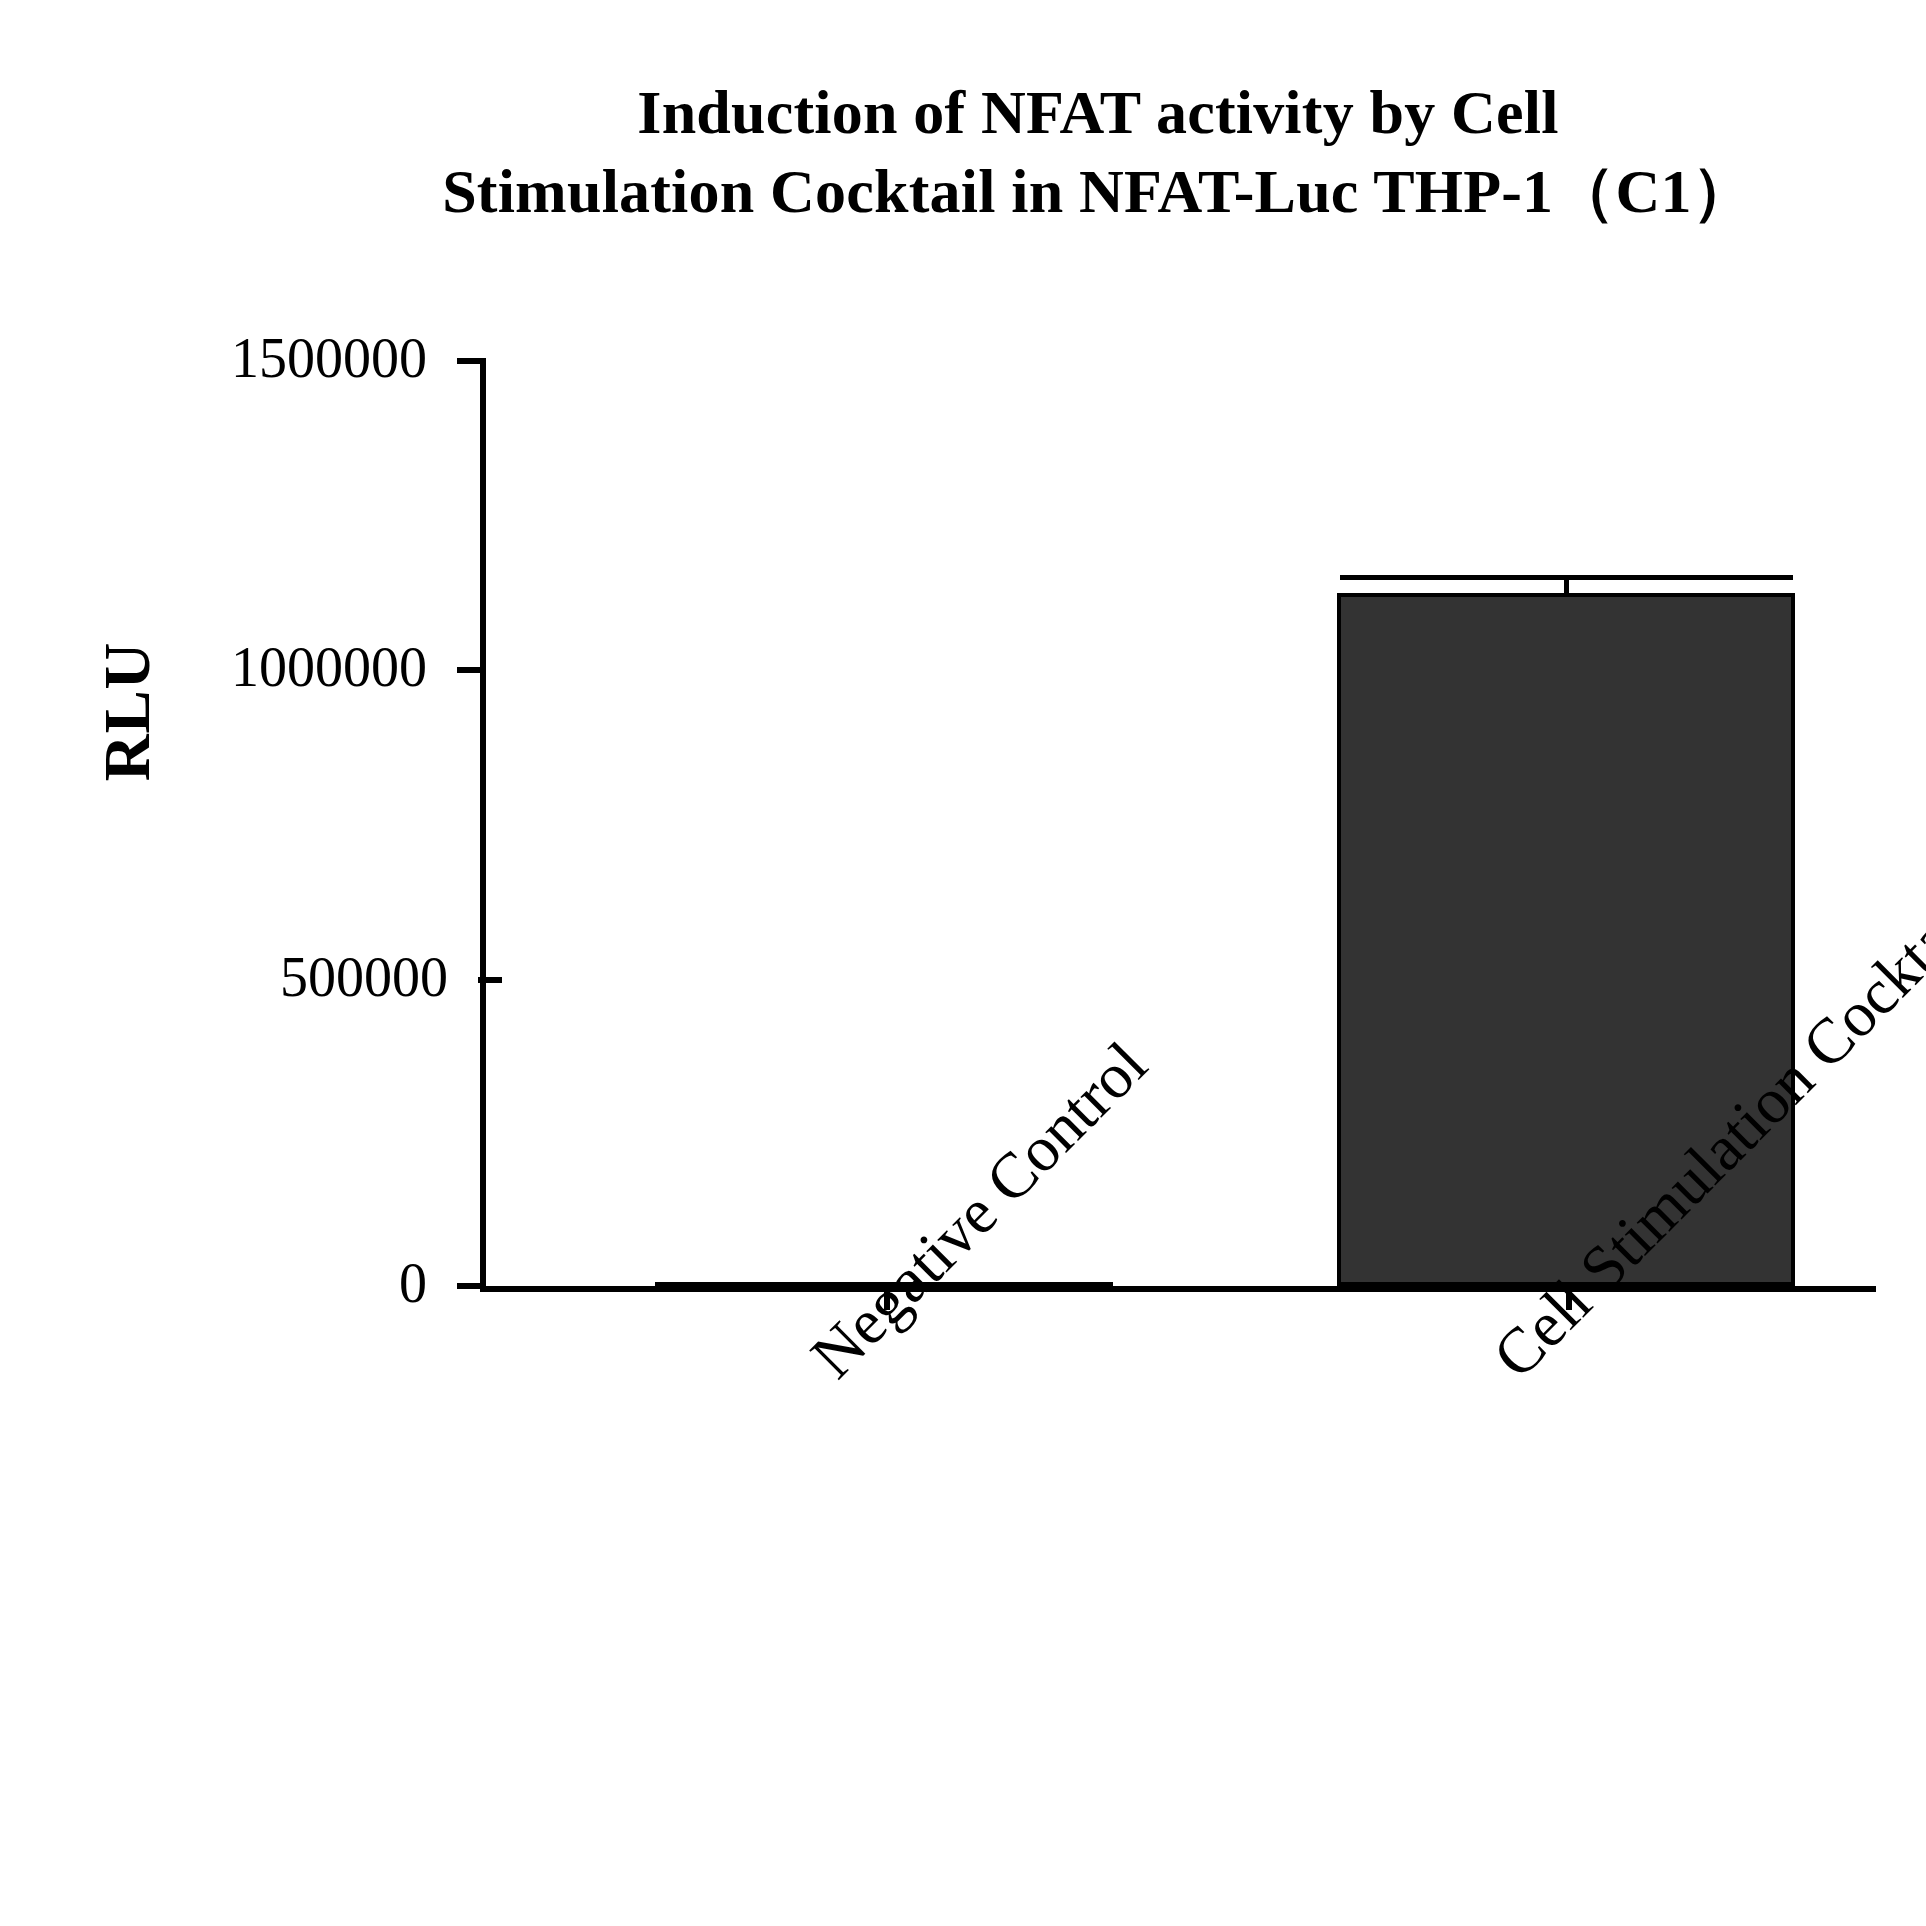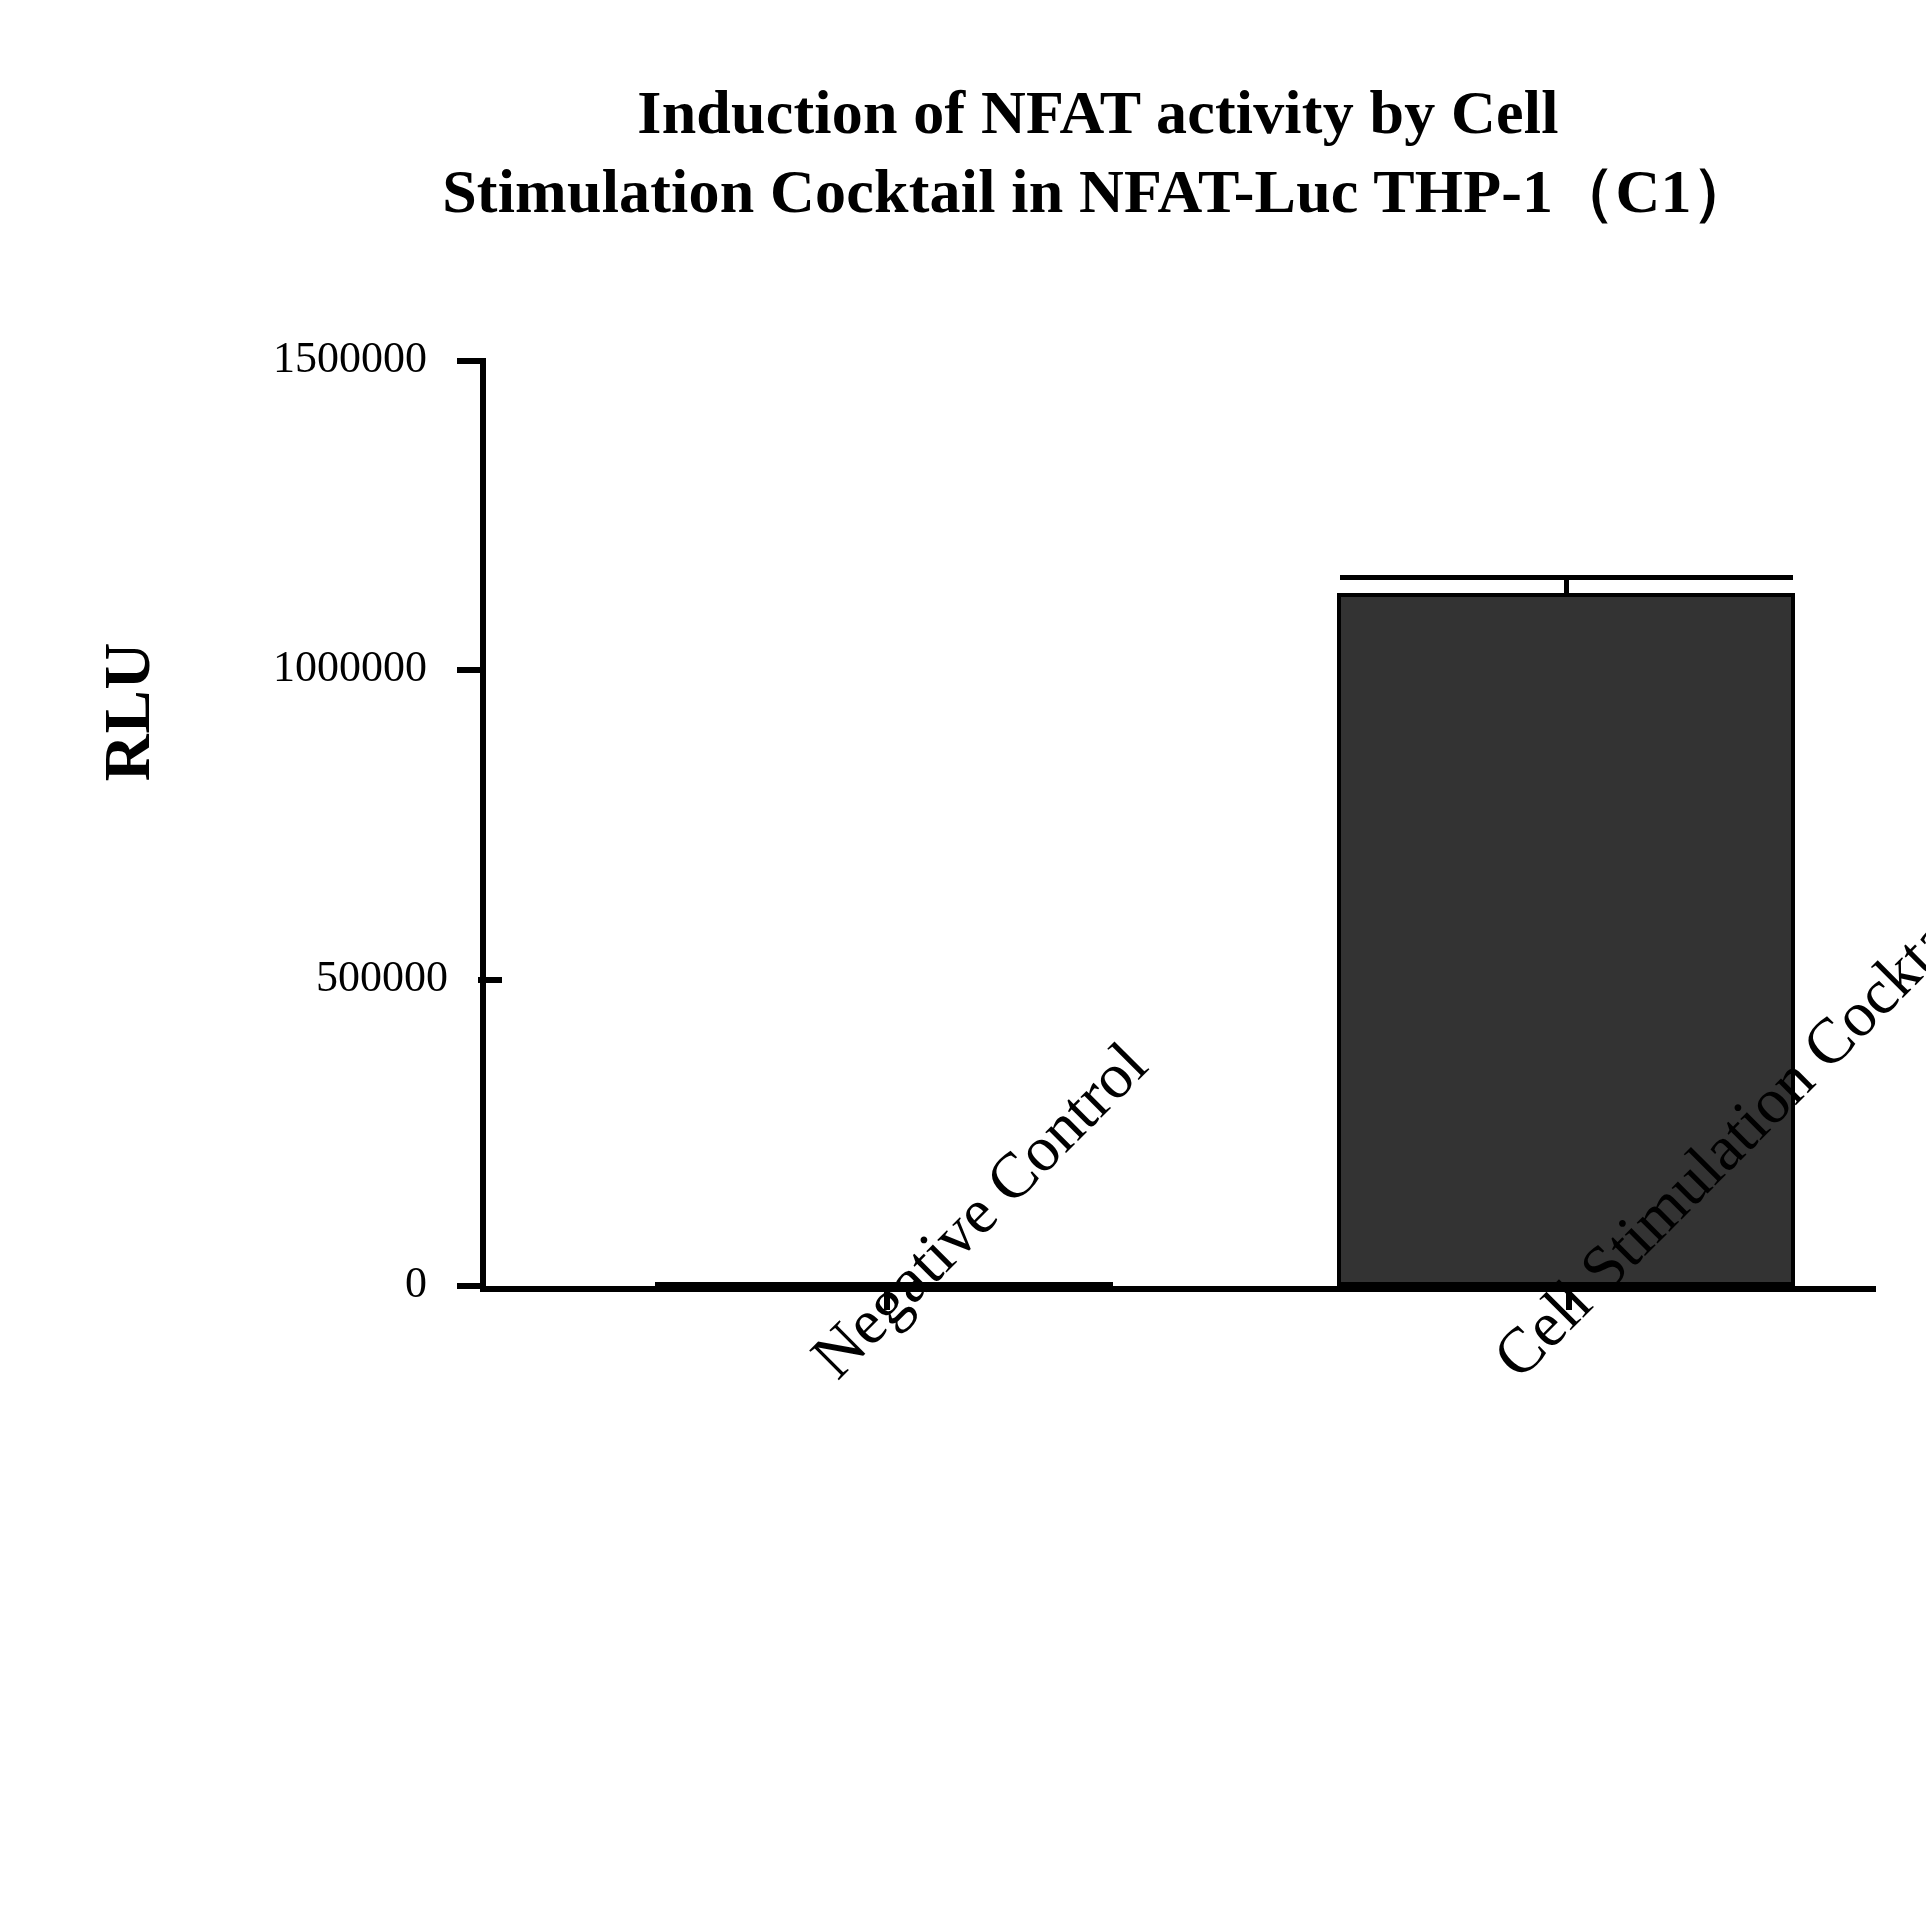--- a/index.html
+++ b/index.html
@@ -85,21 +85,21 @@
     left: -23px;
     width: 24px;
     height: 6.2px;
     background: #000000;
   }
   .y-tick-label {
     position: absolute;
     right: 100%;
     margin-right: 30px;
     transform: translateY(-50%);
-    font-size: 44px;
+    font-size: 56px;
     white-space: nowrap;
     line-height: 1;
   }
 
   .x-tick-mark {
     position: absolute;
     top: 928px;
     width: 6.2px;
     height: 24px;
     background: #000000;

